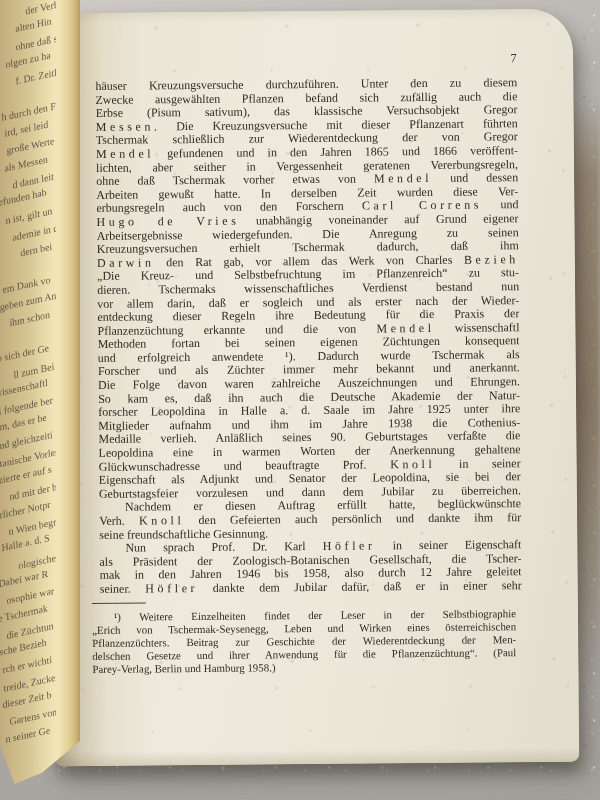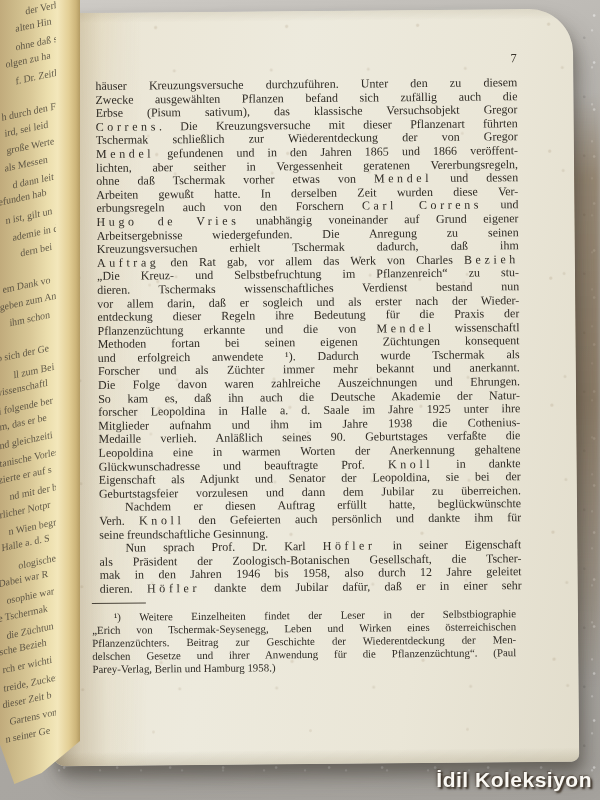--- a/index.html
+++ b/index.html
@@ -113,55 +113,55 @@
 <div id="scene">
   <div id="bg"></div>
   <div id="bg-brown"></div>
 
   <div id="page">
     <div id="pagenum">7</div>
     <div id="body-text">
         <div class="line"><span>häuser Kreuzungsversuche durchzuführen. Unter den zu diesem</span></div>
         <div class="line"><span>Zwecke ausgewählten Pflanzen befand sich zufällig auch die</span></div>
         <div class="line"><span>Erbse (Pisum sativum), das klassische Versuchsobjekt Gregor</span></div>
-        <div class="line"><span class="sp">Correns</span><span>. Die Kreuzungsversuche mit dieser Pflanzenart führten</span></div>
+        <div class="line"><span class="sp">Messen</span><span>. Die Kreuzungsversuche mit dieser Pflanzenart führten</span></div>
         <div class="line"><span>Tschermak schließlich zur Wiederentdeckung der von Gregor</span></div>
         <div class="line"><span class="sp">Mendel</span><span> gefundenen und in den Jahren 1865 und 1866 veröffent-</span></div>
         <div class="line"><span>lichten, aber seither in Vergessenheit geratenen Vererbungsregeln,</span></div>
         <div class="line"><span>ohne daß Tschermak vorher etwas von </span><span class="sp">Mendel</span><span> und dessen</span></div>
         <div class="line"><span>Arbeiten gewußt hatte. In derselben Zeit wurden diese Ver-</span></div>
         <div class="line"><span>erbungsregeln auch von den Forschern </span><span class="sp">Carl Correns</span><span> und</span></div>
         <div class="line"><span class="sp">Hugo de Vries</span><span> unabhängig voneinander auf Grund eigener</span></div>
         <div class="line"><span>Arbeitsergebnisse wiedergefunden. Die Anregung zu seinen</span></div>
         <div class="line"><span>Kreuzungsversuchen erhielt Tschermak dadurch, daß ihm</span></div>
-        <div class="line"><span class="sp">Auftrag</span><span> den Rat gab, vor allem das Werk von Charles </span><span class="sp">Bezieh</span></div>
+        <div class="line"><span class="sp">Darwin</span><span> den Rat gab, vor allem das Werk von Charles </span><span class="sp">Bezieh</span></div>
         <div class="line"><span>„Die Kreuz- und Selbstbefruchtung im Pflanzenreich“ zu stu-</span></div>
         <div class="line"><span>dieren. Tschermaks wissenschaftliches Verdienst bestand nun</span></div>
         <div class="line"><span>vor allem darin, daß er sogleich und als erster nach der Wieder-</span></div>
         <div class="line"><span>entdeckung dieser Regeln ihre Bedeutung für die Praxis der</span></div>
         <div class="line"><span>Pflanzenzüchtung erkannte und die von </span><span class="sp">Mendel</span><span> wissenschaftl</span></div>
         <div class="line"><span>Methoden fortan bei seinen eigenen Züchtungen konsequent</span></div>
         <div class="line"><span>und erfolgreich anwendete ¹). Dadurch wurde Tschermak als</span></div>
         <div class="line"><span>Forscher und als Züchter immer mehr bekannt und anerkannt.</span></div>
         <div class="line"><span>Die Folge davon waren zahlreiche Auszeichnungen und Ehrungen.</span></div>
         <div class="line"><span>So kam es, daß ihn auch die Deutsche Akademie der Natur-</span></div>
         <div class="line"><span>forscher Leopoldina in Halle a. d. Saale im Jahre 1925 unter ihre</span></div>
         <div class="line"><span>Mitglieder aufnahm und ihm im Jahre 1938 die Cothenius-</span></div>
         <div class="line"><span>Medaille verlieh. Anläßlich seines 90. Geburtstages verfaßte die</span></div>
         <div class="line"><span>Leopoldina eine in warmen Worten der Anerkennung gehaltene</span></div>
-        <div class="line"><span>Glückwunschadresse und beauftragte Prof. </span><span class="sp">Knoll</span><span> in dankte</span></div>
+        <div class="line"><span>Glückwunschadresse und beauftragte Prof. </span><span class="sp">Knoll</span><span> in seiner</span></div>
         <div class="line"><span>Eigenschaft als Adjunkt und Senator der Leopoldina, sie bei der</span></div>
         <div class="line"><span>Geburtstagsfeier vorzulesen und dann dem Jubilar zu überreichen.</span></div>
         <div class="line indent"><span>Nachdem er diesen Auftrag erfüllt hatte, beglückwünschte</span></div>
         <div class="line"><span>Verh. </span><span class="sp">Knoll</span><span> den Gefeierten auch persönlich und dankte ihm für</span></div>
         <div class="line end"><span>seine freundschaftliche Gesinnung.</span></div>
         <div class="line indent"><span>Nun sprach Prof. Dr. Karl </span><span class="sp">Höfler</span><span> in seiner Eigenschaft</span></div>
         <div class="line"><span>als Präsident der Zoologisch-Botanischen Gesellschaft, die Tscher-</span></div>
         <div class="line"><span>mak in den Jahren 1946 bis 1958, also durch 12 Jahre geleitet</span></div>
-        <div class="line"><span>dieren. </span><span class="sp">Höfler</span><span> dankte dem Jubilar dafür, daß er in einer sehr</span></div>
+        <div class="line"><span>seiner. </span><span class="sp">Höfler</span><span> dankte dem Jubilar dafür, daß er in einer sehr</span></div>
       </div>
     <div id="fn-rule"></div>
     <div id="footnote">
         <div class="fn-line indent"><span>¹) Weitere Einzelheiten findet der Leser in der Selbstbiographie</span></div>
         <div class="fn-line"><span>„Erich von Tschermak-Seysenegg, Leben und Wirken eines österreichischen</span></div>
         <div class="fn-line"><span>Pflanzenzüchters. Beitrag zur Geschichte der Wiederentdeckung der Men-</span></div>
         <div class="fn-line"><span>delschen Gesetze und ihrer Anwendung für die Pflanzenzüchtung“. (Paul</span></div>
         <div class="fn-line end"><span>Parey-Verlag, Berlin und Hamburg 1958.)</span></div>
       </div>
   </div>
@@ -204,14 +204,13 @@
         <span class="frag" style="top: 624.8px; right: 2px;">die Züchtun</span>
         <span class="frag" style="top: 642.1px; right: 9px;">rische Bezieh</span>
         <span class="frag" style="top: 659.4px; right: 3px;">rch er wichti</span>
         <span class="frag" style="top: 676.7px; right: -3px;">treide, Zucker</span>
         <span class="frag" style="top: 694px; right: 4px;">dieser Zeit b</span>
         <span class="frag" style="top: 711.3px; right: -2px;">Gartens von</span>
         <span class="frag" style="top: 728.6px; right: 5px;">n seiner Ge</span>
       </div>
   </div>
 
-  <div id="watermark">İdil Koleksiyon</div>
 </div>
 
 </body></html>

